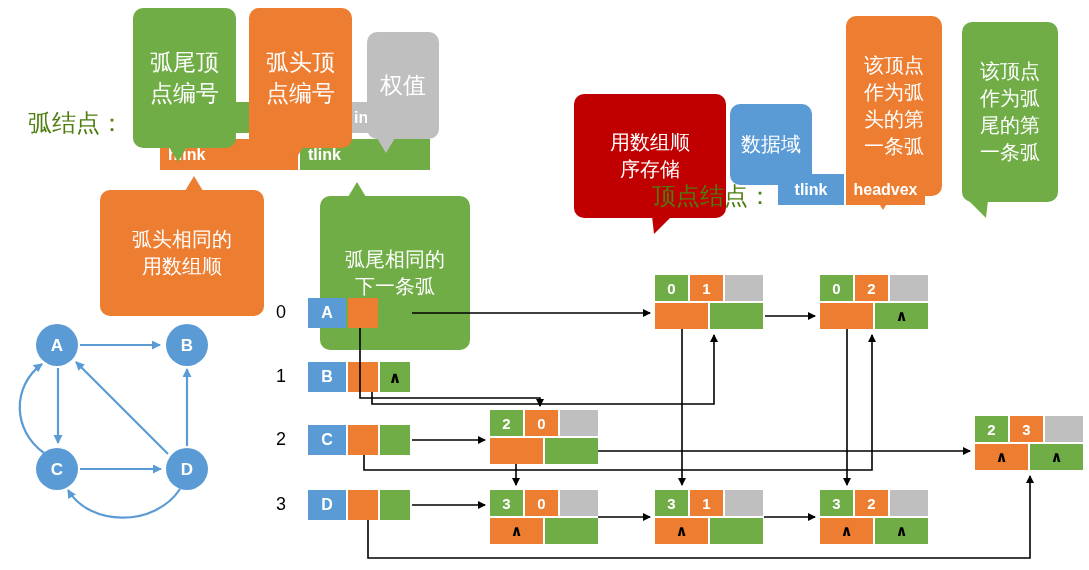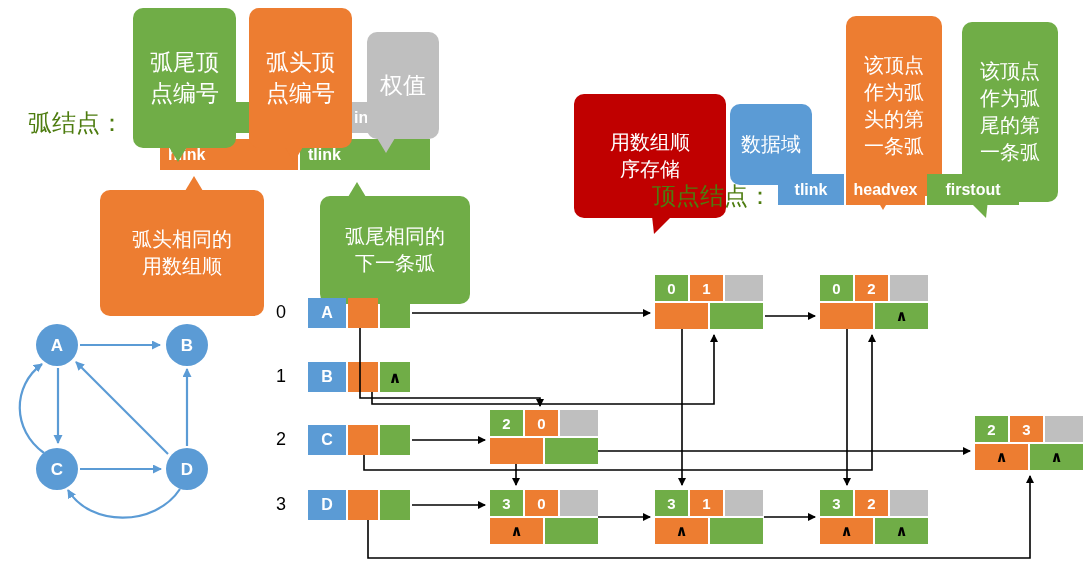--- a/index.html
+++ b/index.html
@@ -62,21 +62,21 @@
   </div>
   <div class="callout gray" style="left:367px;top:32px;padding:7px 13px">
     <span>权值</span>
     <div class="tail t-down" style="left:10px"></div>
   </div>
   <div class="callout orange" style="left:100px;top:190px;padding:9px 32px;font-size:20px">
     <span>弧头相同的
 用数组顺</span>
     <div class="tail t-up" style="left:85px"></div>
   </div>
-  <div class="callout green" style="left:320px;top:196px;padding:0 25px;font-size:20px">
+  <div class="callout green" style="left:320px;top:196px;padding:23px 25px;font-size:20px">
     <span>弧尾相同的
 下一条弧</span>
     <div class="tail t-up" style="left:28px"></div>
   </div>
 
   <div class="callout darkred" style="left:574px;top:94px;padding:8px 36px;font-size:20px">
     <span>用数组顺
 序存储</span>
     <div class="tail t-down-r" style="left:78px"></div>
   </div>
@@ -95,21 +95,20 @@
     <span>该顶点
 作为弧
 尾的第
 一条弧</span>
     <div class="tail t-down-l" style="left:6px"></div>
   </div>
 
   <div class="label" style="left:652px;top:180px">顶点结点：</div>
   <div class="cell bg-blue" style="left:778px;top:174px;width:66px;height:31px">tlink</div>
   <div class="cell bg-orange" style="left:846px;top:174px;width:79px;height:31px">headvex</div>
-  <div class="cell bg-green" style="left:927px;top:174px;width:92px;height:31px">firstout</div>
 
   <div class="idx" style="left:276px;top:302px">0</div>
   <div class="idx" style="left:276px;top:366px">1</div>
   <div class="idx" style="left:276px;top:429px">2</div>
   <div class="idx" style="left:276px;top:494px">3</div>
 
   <div class="vrow" style="left:308px;top:298px">
     <div class="c d bg-blue">A</div>
     <div class="c fi bg-orange"></div>
     <div class="c fo bg-green"></div>

